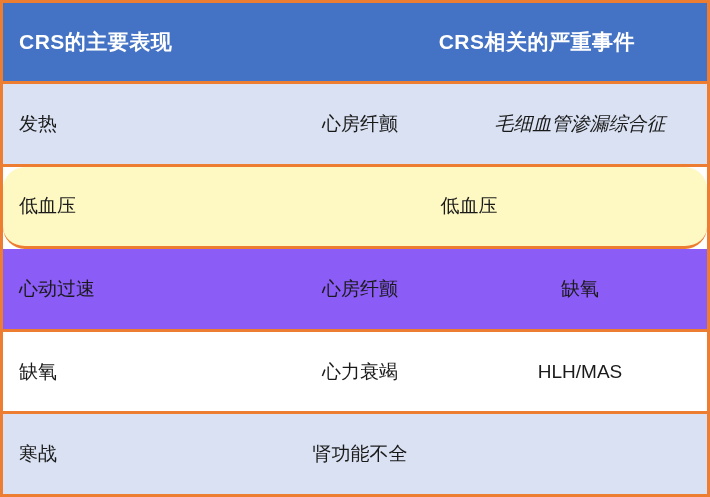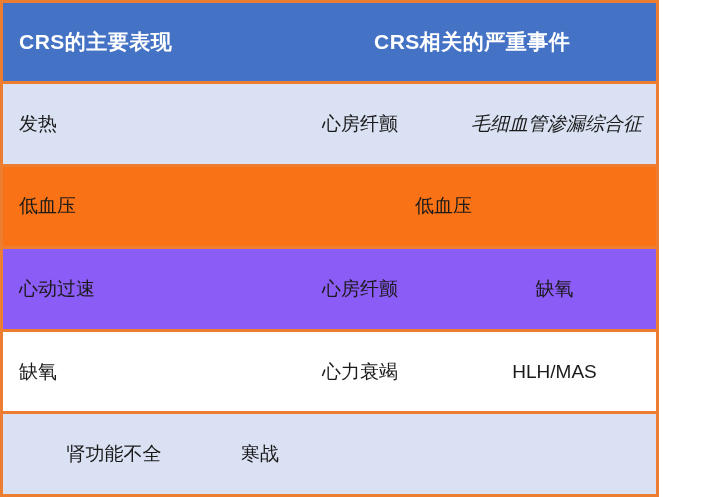--- a/index.html
+++ b/index.html
@@ -9,21 +9,21 @@
   }
   body {
     width: 710px;
     height: 497px;
     overflow: hidden;
     font-family: "Liberation Sans", "DejaVu Sans", sans-serif;
   }
 
   .table-frame {
     box-sizing: border-box;
-    width: 659px;
+    width: 710px;
     height: 497px;
     border: 3px solid var(--rule, #ED7D31);
     display: flex;
     flex-direction: column;
     background: #ffffff;
   }
 
   
   .header-row {
     flex: 0 0 78px;
@@ -40,21 +40,22 @@
     letter-spacing: 0.5px;
     white-space: nowrap;
   }
   .header-cell.c1 {
     padding-left: 16px;
     flex: 0 0 355px;
     text-align: left;
   }
   .header-cell.c2 {
     flex: 1 1 auto;
-    text-align: left;
+    text-align: right;
+    padding-right: 72px;
   }
 
   
   .body-rows {
     flex: 1 1 auto;
     display: flex;
     flex-direction: column;
   }
   .data-row {
     flex: 1 1 0;
@@ -101,37 +102,37 @@
   </div>
 
   <div class="body-rows">
 
     <div class="data-row shade-on" style="border-bottom-color: rgb(237, 125, 49); background: rgb(217, 225, 242);">
       <div class="cell col1" style="color: rgb(26, 26, 26);">发热</div>
       <div class="cell col2" style="color: rgb(26, 26, 26);">心房纤颤</div>
       <div class="cell col3" style="color: rgb(26, 26, 26); font-style: italic;">毛细血管渗漏综合征</div>
     </div>
 
-    <div class="data-row shade-off" style="border-bottom-color: rgb(237, 125, 49); background: #f97316;">
+    <div class="data-row shade-off" style="border-bottom-color: rgb(237, 125, 49); background: #fef9c3; border-radius: 22px;">
       <div class="cell col1" style="color: rgb(26, 26, 26);">低血压</div>
       <div class="cell col3" style="color: rgb(26, 26, 26);">低血压</div>
     </div>
 
     <div class="data-row shade-on" style="border-bottom-color: rgb(237, 125, 49); background: #8b5cf6;">
       <div class="cell col1" style="color: rgb(26, 26, 26);">心动过速</div>
       <div class="cell col2" style="color: rgb(26, 26, 26);">心房纤颤</div>
       <div class="cell col3" style="color: rgb(26, 26, 26);">缺氧</div>
     </div>
 
     <div class="data-row shade-off" style="border-bottom-color: rgb(237, 125, 49); background: rgb(255, 255, 255);">
       <div class="cell col1" style="color: rgb(26, 26, 26);">缺氧</div>
       <div class="cell col2" style="color: rgb(26, 26, 26);">心力衰竭</div>
       <div class="cell col3" style="color: rgb(26, 26, 26);">HLH/MAS</div>
     </div>
 
     <div class="data-row shade-on" style="border-bottom-color: rgb(237, 125, 49); background: rgb(217, 225, 242);">
+      <div class="cell col1" style="color: rgb(26, 26, 26);">寒战</div>
       <div class="cell col2" style="color: rgb(26, 26, 26);">肾功能不全</div>
-      <div class="cell col1" style="color: rgb(26, 26, 26);">寒战</div>
       <div class="cell col3" style="color: rgb(26, 26, 26);"></div>
     </div>
 
   </div>
 </div>
 
 </body></html>

